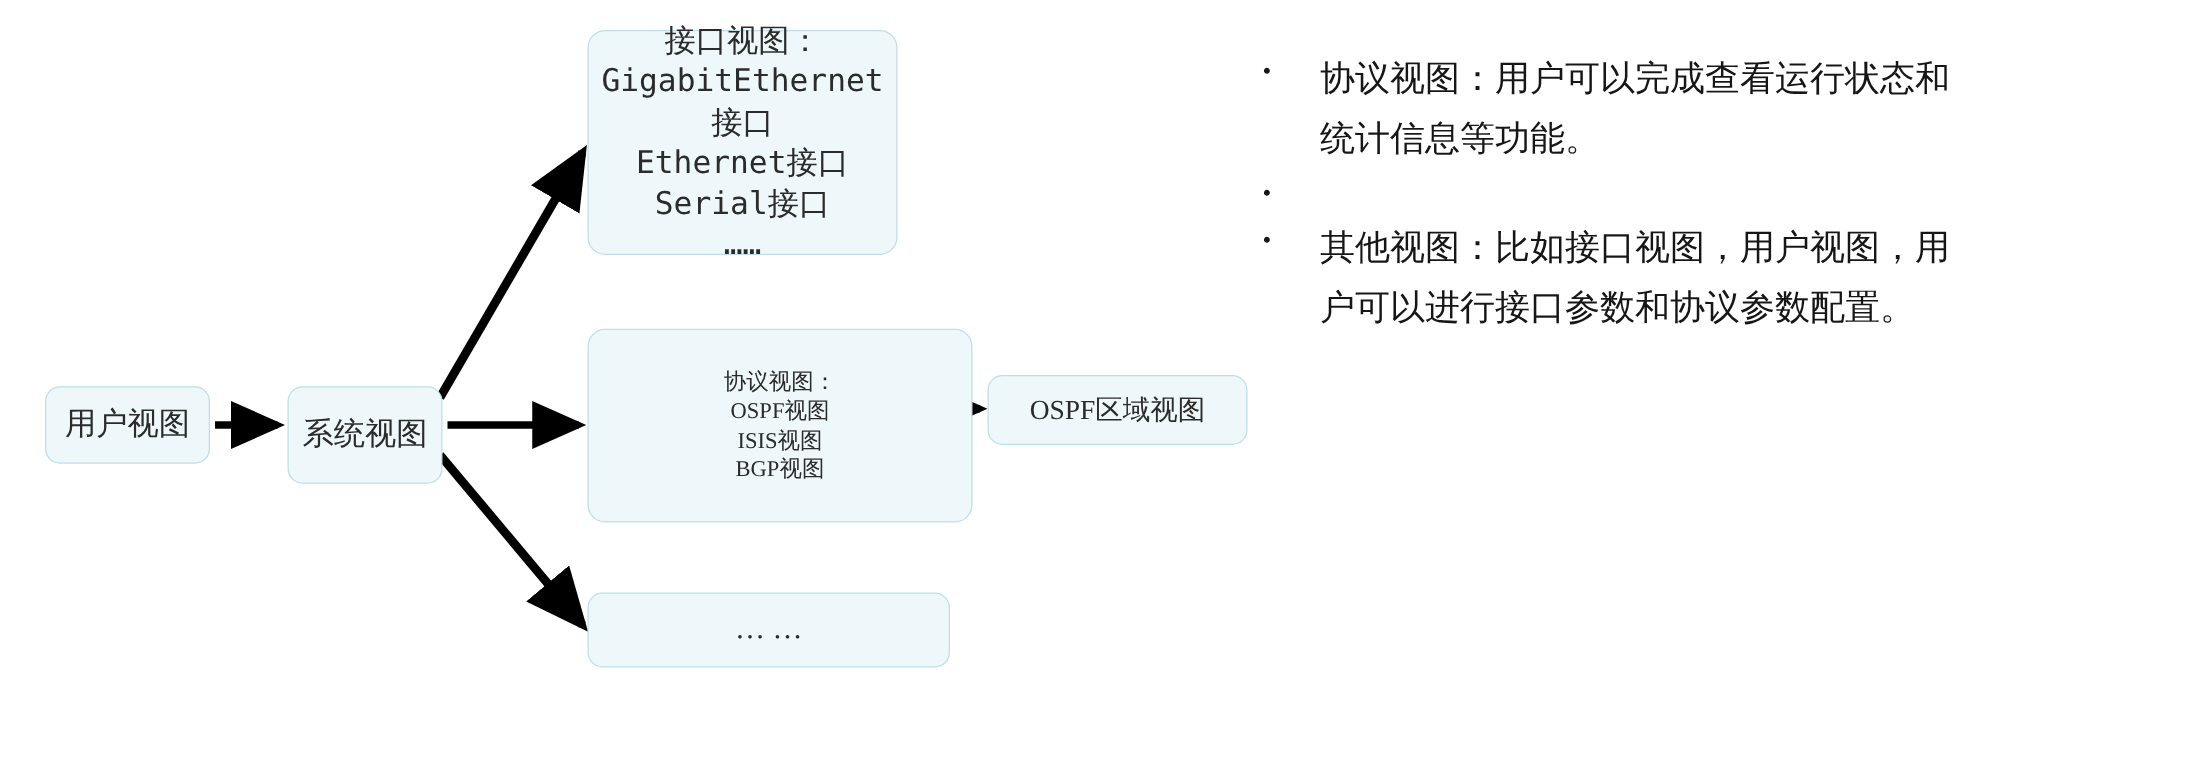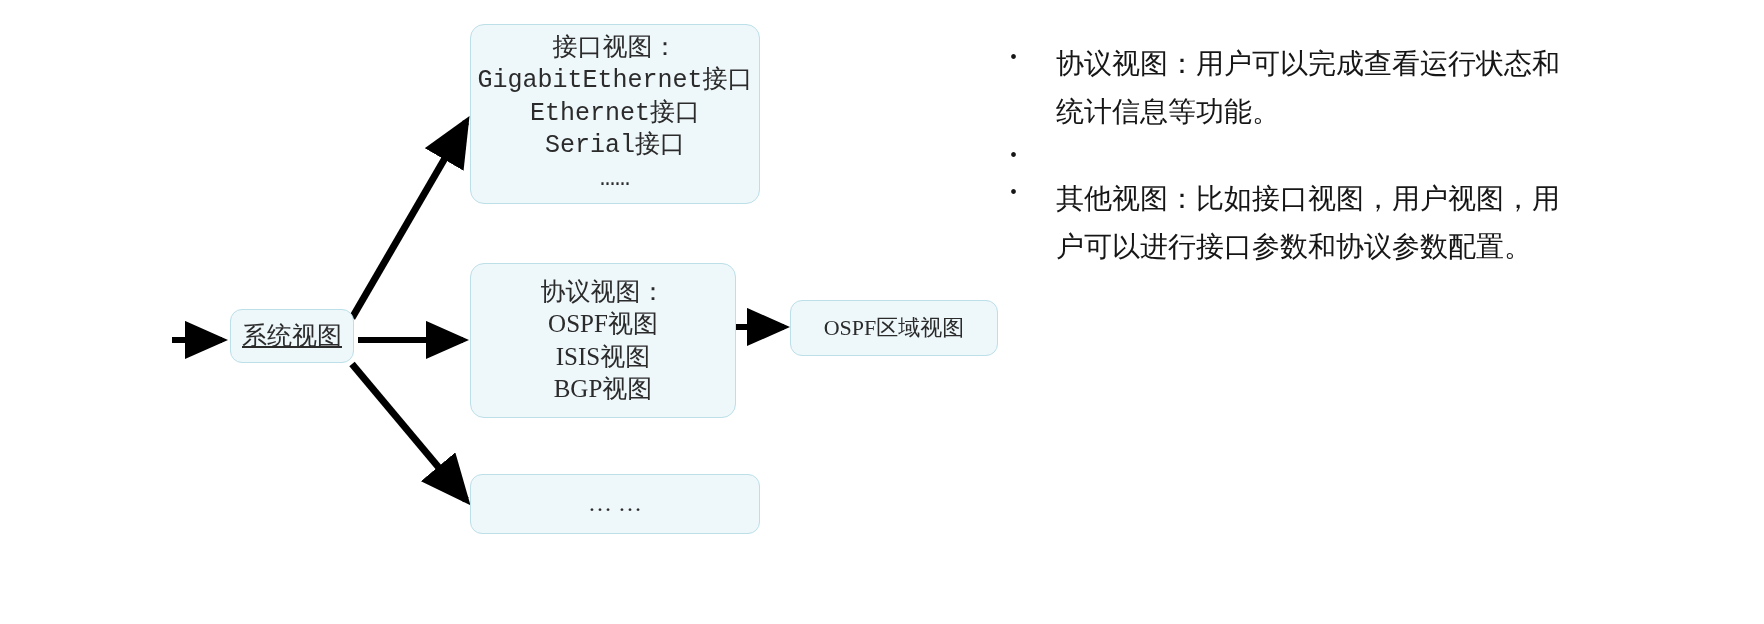--- a/index.html
+++ b/index.html
@@ -37,23 +37,23 @@
     width: 100%;
     white-space: pre-line;
   }
 
   
   .t-serif  { font-family: "Liberation Serif", "DejaVu Serif", serif; }
   .t-mono   { font-family: "DejaVu Sans Mono", "Liberation Mono", monospace; }
 
   
   #node-user        { left: 36px;  top: 309px; width: 132px; height: 62px;  font-size: 25px; }
-  #node-system      { left: 230px; top: 309px; width: 124px; height: 54px;  font-size: 25px; text-decoration: underline; }
-  #node-interface   { left: 470px; top: 24px;  width: 290px; height: 180px; font-size: 25px; font-family: Liberation Mono, monospace; }
-  #node-protocol    { left: 470px; top: 263px; width: 266px; height: 155px; font-size: 25px; }
+  #node-system      { left: 230px; top: 309px; width: 124px; height: 78px;  font-size: 25px; }
+  #node-interface   { left: 470px; top: 24px;  width: 248px; height: 180px; font-size: 25px; }
+  #node-protocol    { left: 470px; top: 263px; width: 308px; height: 155px; font-size: 18px; }
   #node-ospf-area   { left: 790px; top: 300px; width: 208px; height: 56px;  font-size: 22px; }
   #node-other       { left: 470px; top: 474px; width: 290px; height: 60px;  font-size: 24px; }
 
   
   #arrows {
     position: absolute;
     left: 0; top: 0;
     width: 1764px;
     height: 624px;
     pointer-events: none;
@@ -106,20 +106,23 @@
     <line x1="352" y1="318" x2="466" y2="122" stroke="#000000" stroke-width="7" marker-end="url(#ah)"></line>
 
     <line x1="358" y1="340" x2="463" y2="340" stroke="#000000" stroke-width="6" marker-end="url(#ah)"></line>
 
     <line x1="352" y1="364" x2="466" y2="500" stroke="#000000" stroke-width="7" marker-end="url(#ah)"></line>
 
     <line x1="762" y1="327" x2="784" y2="327" stroke="#000000" stroke-width="6" marker-end="url(#ah)"></line>
     <line x1="700" y1="327" x2="770" y2="327" stroke="#000000" stroke-width="6"></line>
   </svg>
 
+  <div class="node small t-serif" id="node-user">
+    <span class="node-text">用户视图</span>
+  </div>
 
   <div class="node small t-serif" id="node-system">
     <span class="node-text">系统视图</span>
   </div>
 
   <div class="node t-mono" id="node-interface">
     <span class="node-text">接口视图：
 GigabitEthernet接口
 Ethernet接口
 Serial接口

